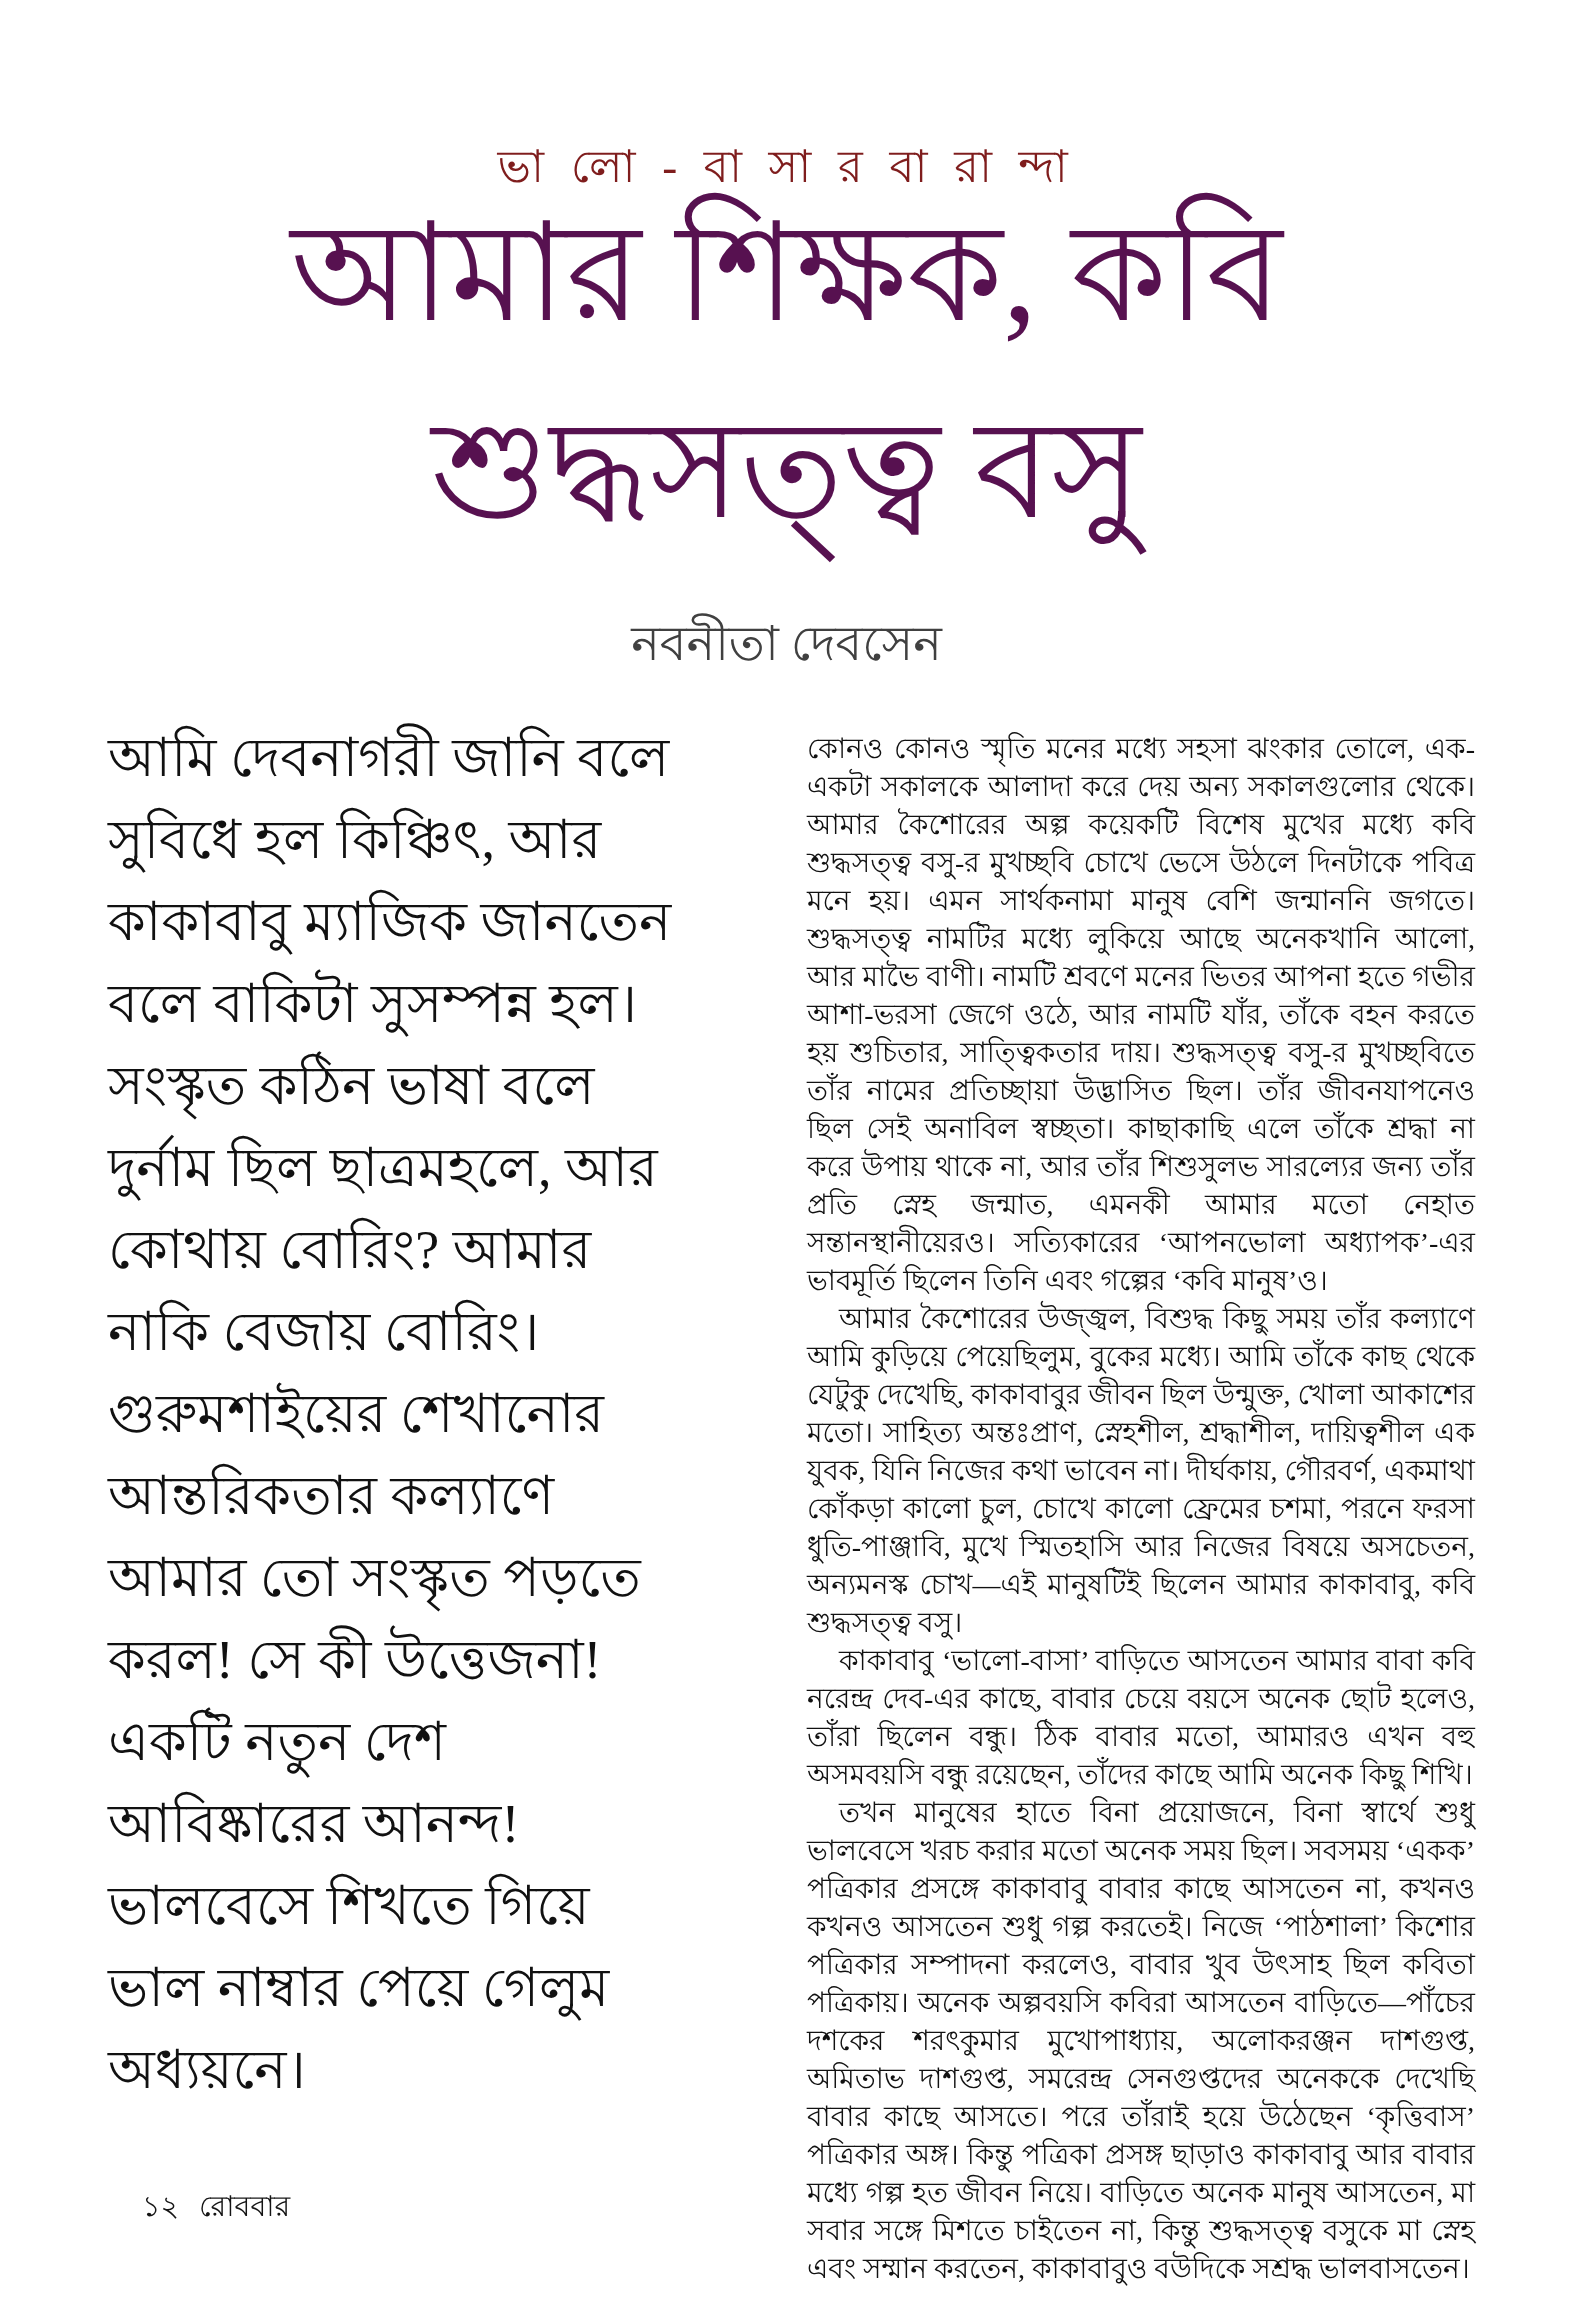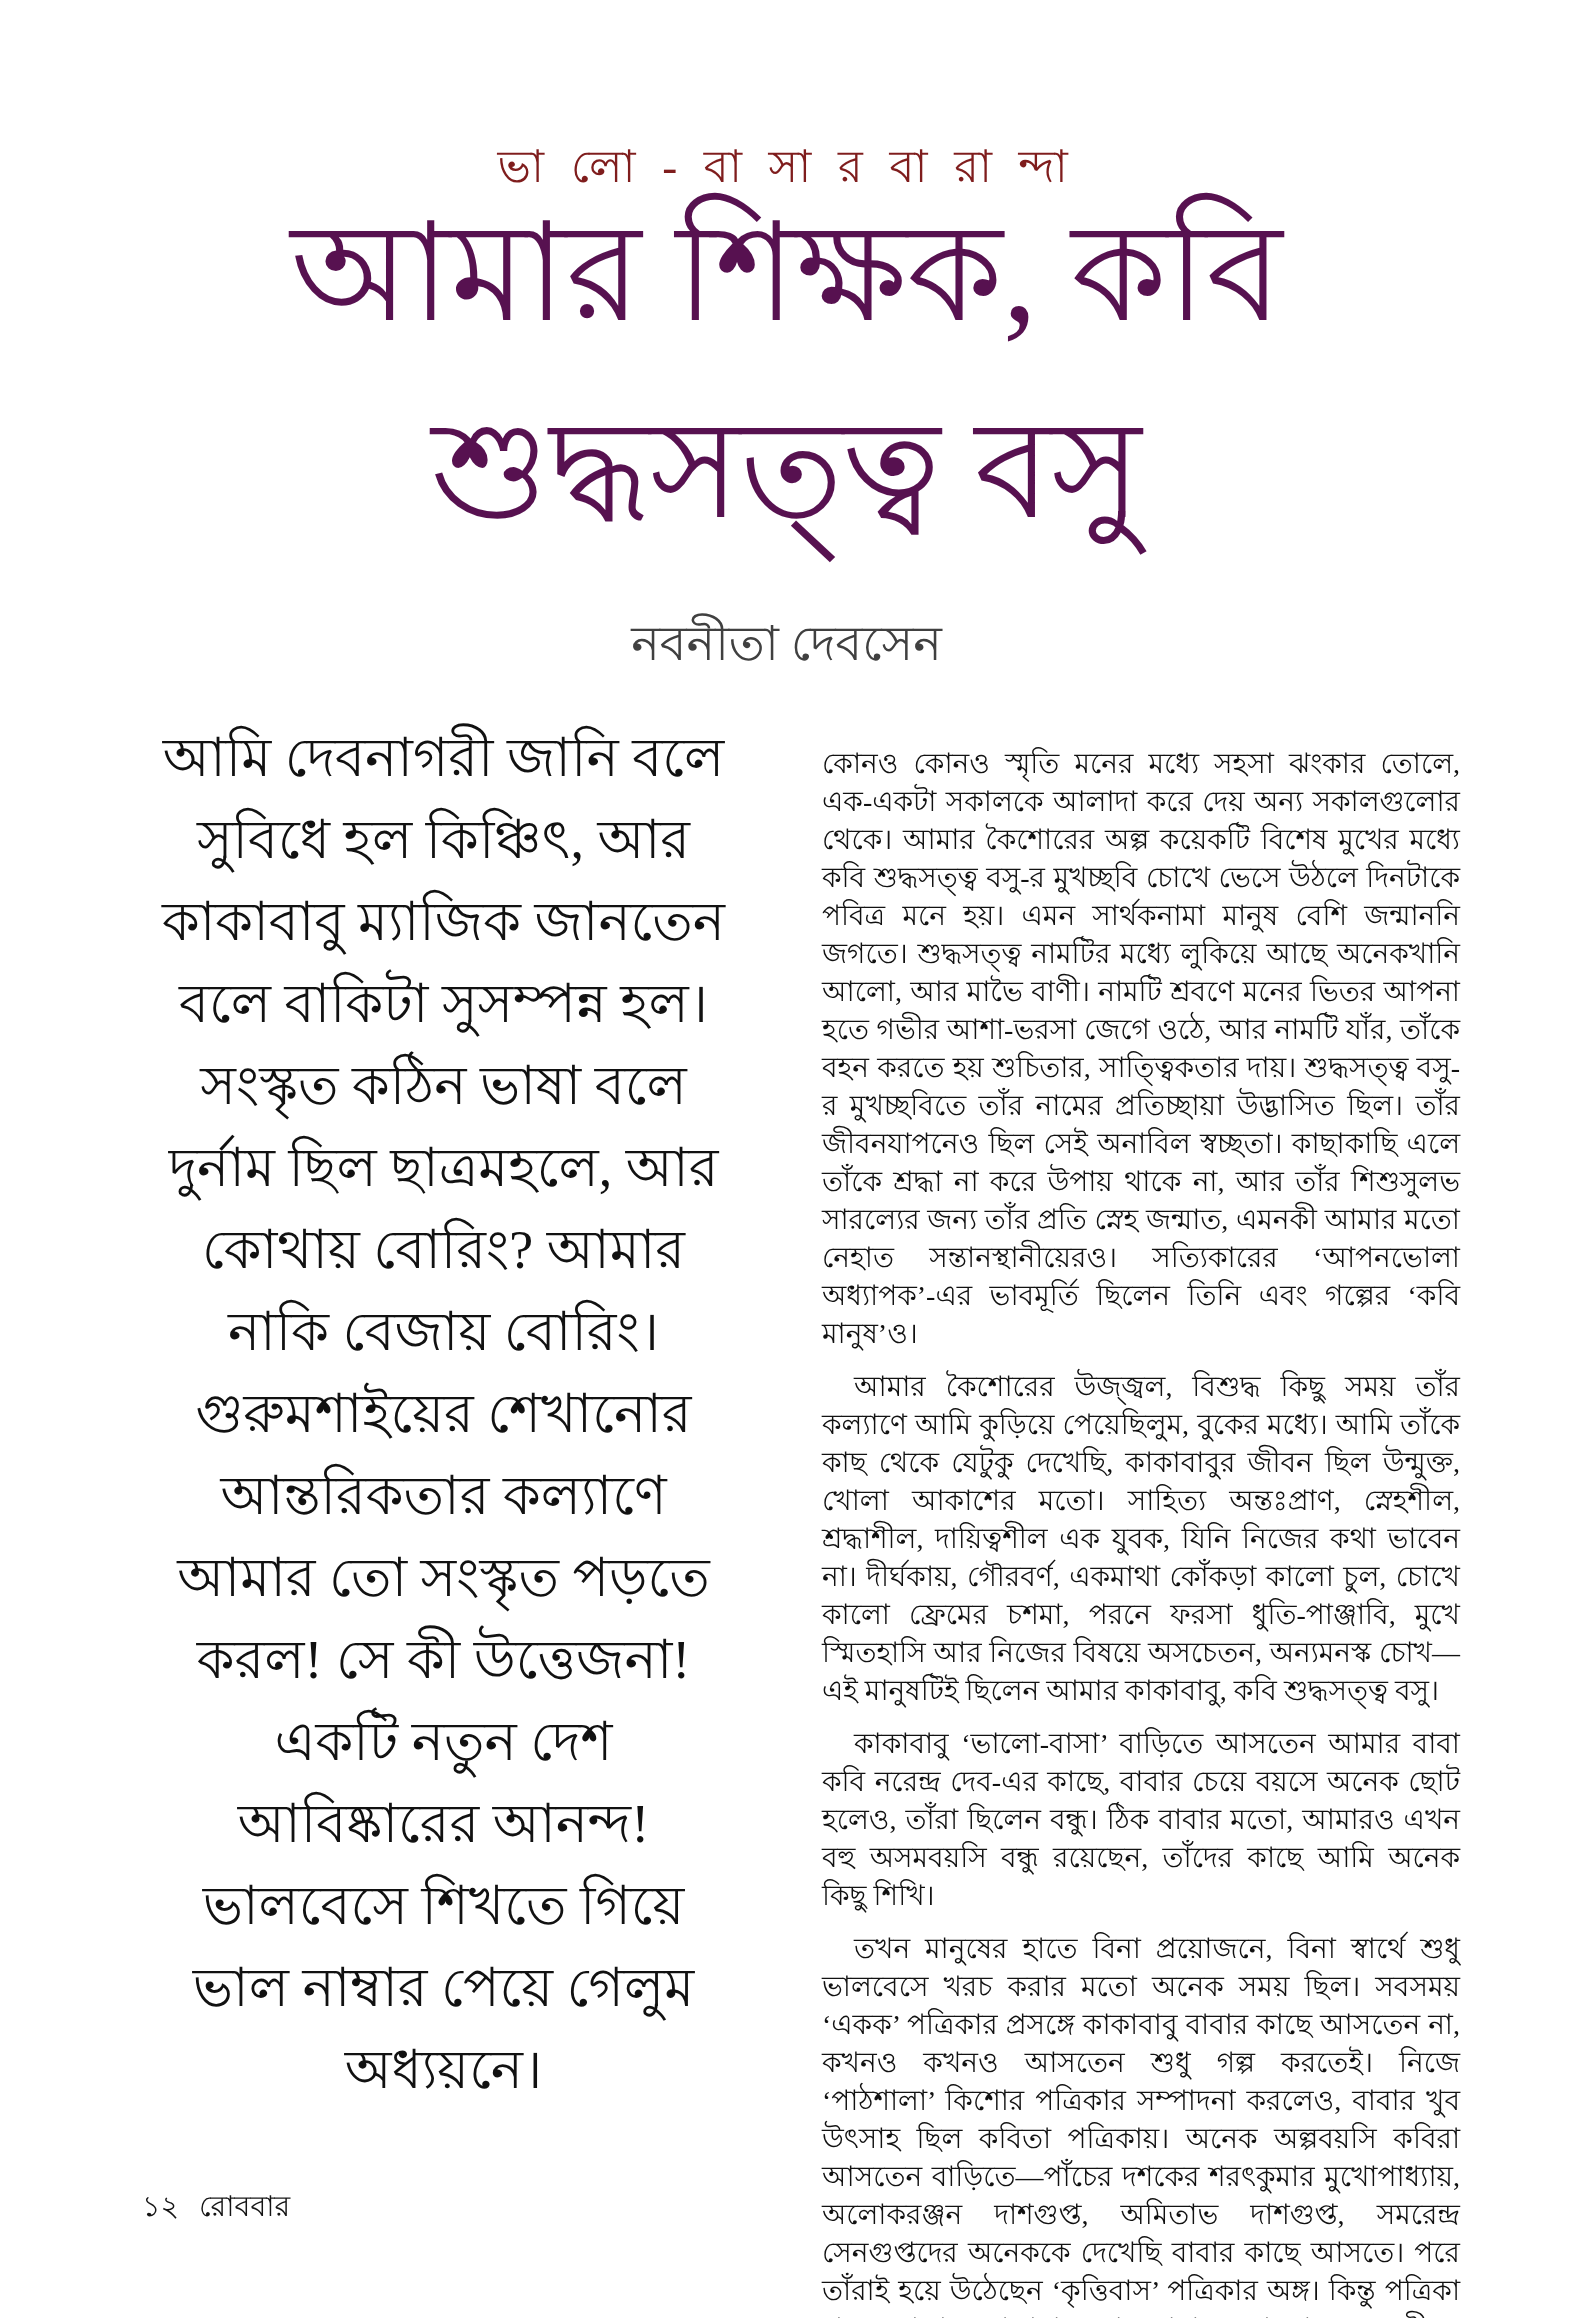--- a/index.html
+++ b/index.html
@@ -48,37 +48,37 @@
     text-align: center;
     font-size: 48px;
     color: #404040;
     white-space: nowrap;
   }
   .poem {
     position: absolute;
     top: 717px;
     left: 108px;
     width: 671px;
-    text-align: center;
+    text-align: left;
     color: #111111;
   }
   .poem-line {
     font-size: 54px;
     line-height: 82px;
     white-space: nowrap;
   }
   .article {
     position: absolute;
     top: 730px;
     left: 807px;
     width: 668px;
     color: #111111;
   }
   .article p {
-    margin: 15px;
+    margin: 0;
     font-size: 28px;
     line-height: 38px;
     text-align: justify;
   }
   .article p.indented { text-indent: 32px; }
   .footer {
     position: absolute;
     top: 2185px;
     left: 142px;
     font-size: 28.5px;

